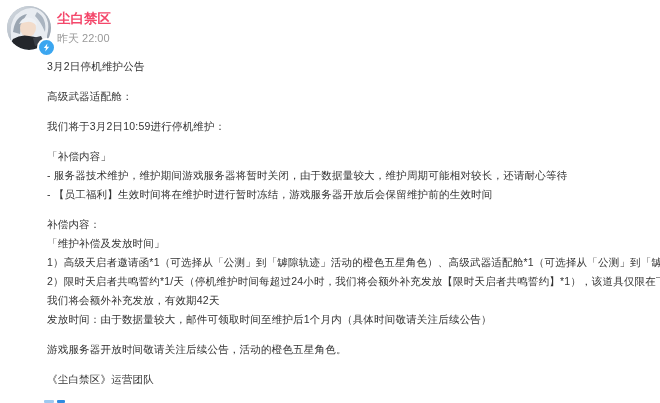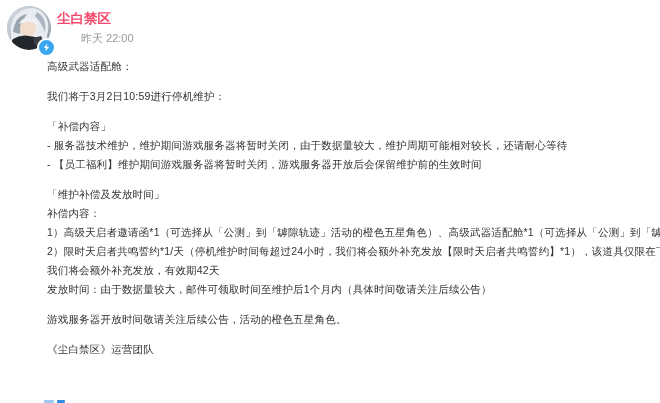--- a/index.html
+++ b/index.html
@@ -33,21 +33,21 @@
     box-sizing:content-box;
   }
   .badge svg{display:block;width:9px;height:9px;}
   .channel-name{
     position:absolute;left:57px;top:10px;
     font-size:13.5px;font-weight:bold;color:var(--name-pink);
     white-space:nowrap;cursor:pointer;
   }
   .timestamp{
     position:absolute;left:57px;top:31px;
-    font-size:11px;color:var(--time-gray);white-space:nowrap;margin-left:24px;
+    font-size:11px;color:var(--time-gray);white-space:nowrap;
   }
   .post-body{
     position:absolute;left:47px;top:57px;width:610px;
     font-size:10.5px;
   }
   .para{margin:0 0 11px 0;padding:0;}
   .line{
     height:19px;line-height:19px;white-space:nowrap;
     letter-spacing:0.2px;
   }
@@ -93,33 +93,36 @@
       <polygon points="6,0.5 2,5.5 4.4,5.5 3.6,9.5 8,4.2 5.4,4.2" fill="#ffffff"></polygon>
     </svg>
   </div>
 
   <div class="channel-name">尘白禁区</div>
 
   <div class="timestamp">昨天 22:00</div>
 
   <div class="post-body">
       <div class="para">
+        <div class="line">3月2日停机维护公告</div>
+      </div>
+      <div class="para">
         <div class="line">高级武器适配舱：</div>
       </div>
       <div class="para">
         <div class="line">我们将于3月2日10:59进行停机维护：</div>
       </div>
       <div class="para">
         <div class="line">「补偿内容」</div>
         <div class="line">- 服务器技术维护，维护期间游戏服务器将暂时关闭，由于数据量较大，维护周期可能相对较长，还请耐心等待</div>
-        <div class="line">- 【员工福利】维护期间游戏服务器将暂时关闭，游戏服务器开放后会保留维护前的生效时间</div>
+        <div class="line">- 【员工福利】生效时间将在维护时进行暂时冻结，游戏服务器开放后会保留维护前的生效时间</div>
       </div>
       <div class="para">
+        <div class="line">补偿内容：</div>
         <div class="line">「维护补偿及发放时间」</div>
-        <div class="line">补偿内容：</div>
         <div class="line">1）高级天启者邀请函*1（可选择从「公测」到「罅隙轨迹」活动的橙色五星角色）、高级武器适配舱*1（可选择从「公测」到「罅隙</div>
         <div class="line">2）限时天启者共鸣誓约*1/天（停机维护时间每超过24小时，我们将会额外补充发放【限时天启者共鸣誓约】*1），该道具仅限在下期</div>
         <div class="line">我们将会额外补充发放，有效期42天</div>
         <div class="line">发放时间：由于数据量较大，邮件可领取时间至维护后1个月内（具体时间敬请关注后续公告）</div>
       </div>
       <div class="para">
         <div class="line">游戏服务器开放时间敬请关注后续公告，活动的橙色五星角色。</div>
       </div>
       <div class="para">
         <div class="line">《尘白禁区》运营团队</div>

